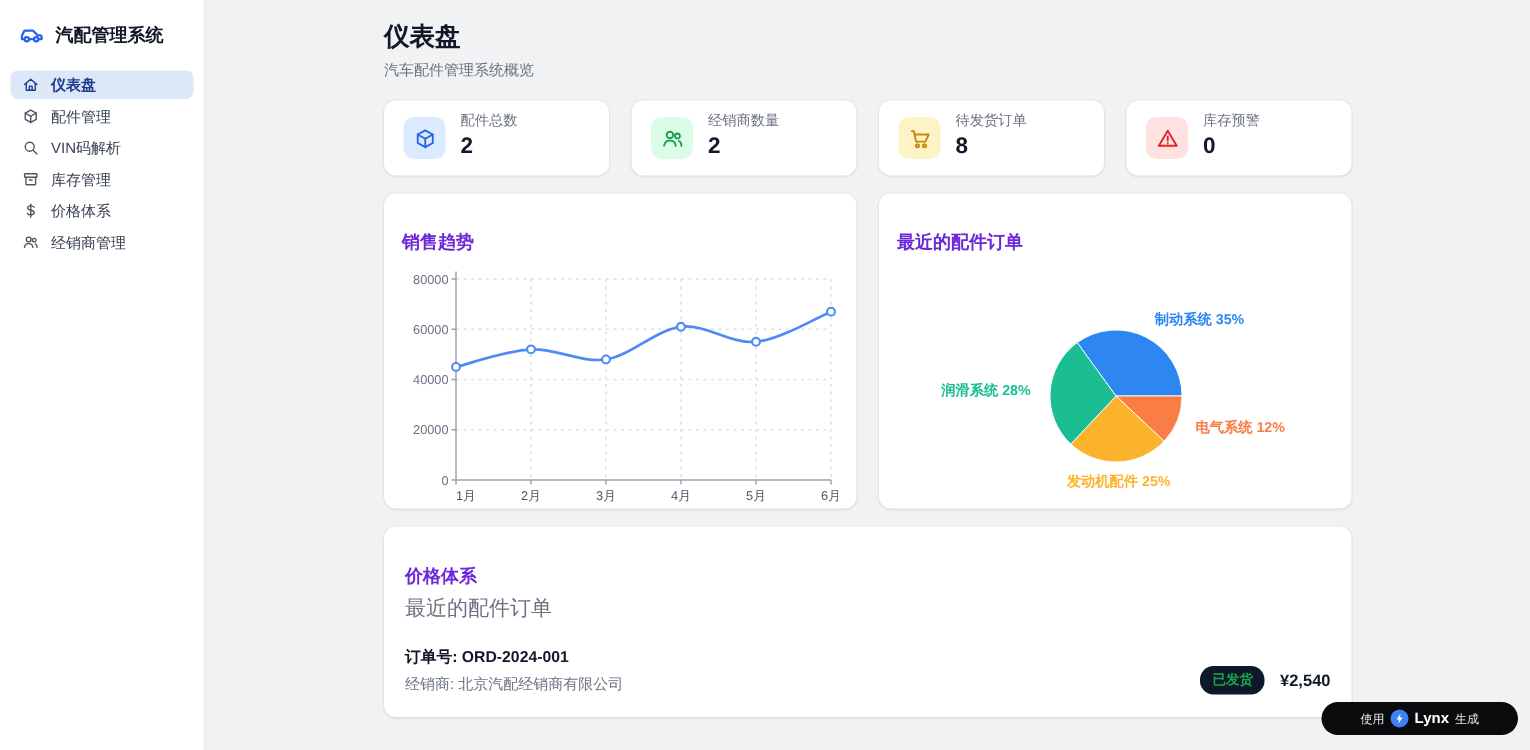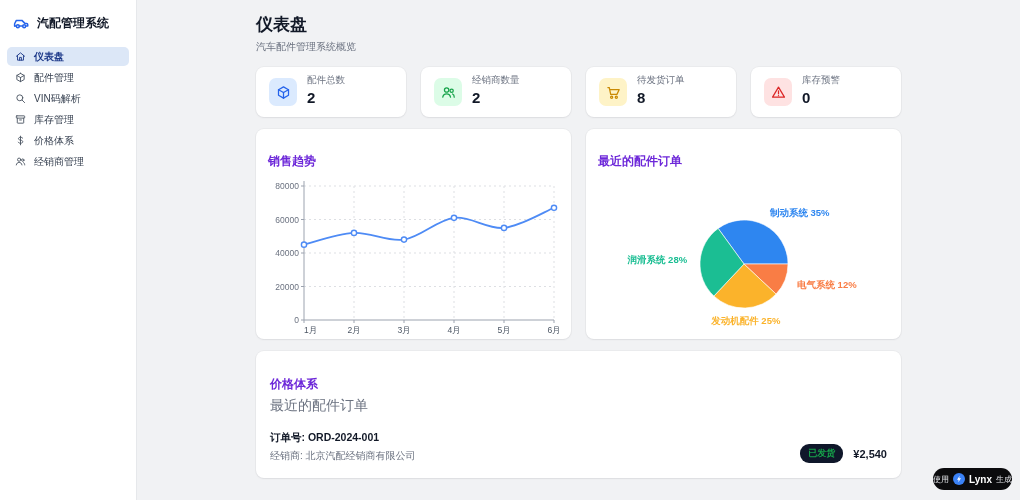--- a/index.html
+++ b/index.html
@@ -58,21 +58,21 @@
   .order-row { display:flex; justify-content:space-between; align-items:flex-end; cursor:pointer; }
   .order-no { font-size:10.5px; font-weight:bold; color:#111827; }
   .order-dealer { font-size:10px; color:#6B7280; margin-top:4px; }
   .order-right { display:flex; align-items:center; gap:10px; }
   .status-badge { font-size:9px; padding:3px 8px; border-radius:9px; font-weight:bold; }
   .order-amount { font-size:11px; font-weight:bold; color:#111827; }
   
   .lynx-badge {
     position:absolute; right:8px; bottom:10px; background:#0B0B0D; color:#fff;
     border-radius:13px; display:flex; align-items:center; gap:4px;
-    padding:5px 0; cursor:pointer; z-index:3;
+    padding:5px 26px; cursor:pointer; z-index:3;
   }
   .lynx-small { font-size:8px; color:#E5E7EB; }
   .lynx-logo { width:12px; height:12px; border-radius:50%; background:#3B82F6; display:flex; align-items:center; justify-content:center; }
   .lynx-logo svg { width:8px; height:8px; }
   .lynx-brand { font-size:10px; font-weight:bold; }
 </style>
 </head>
 <body>
 
 <div class="sidebar">

